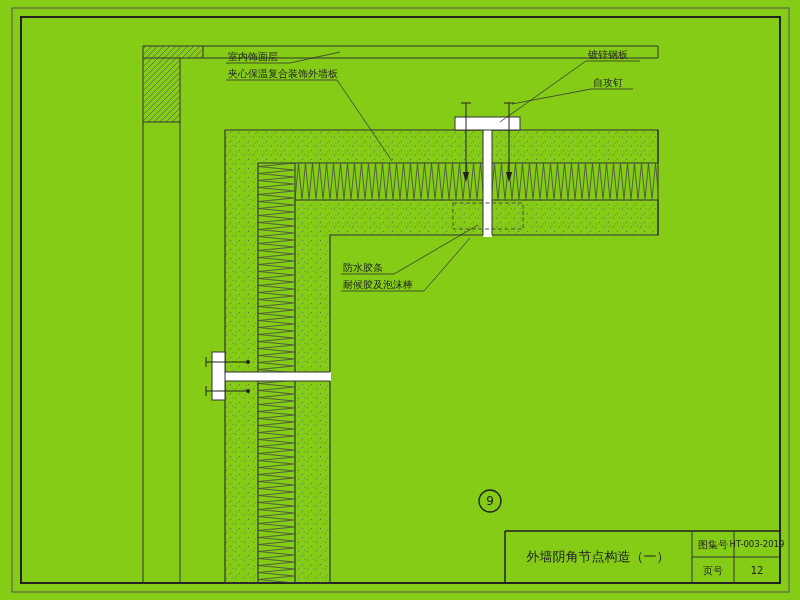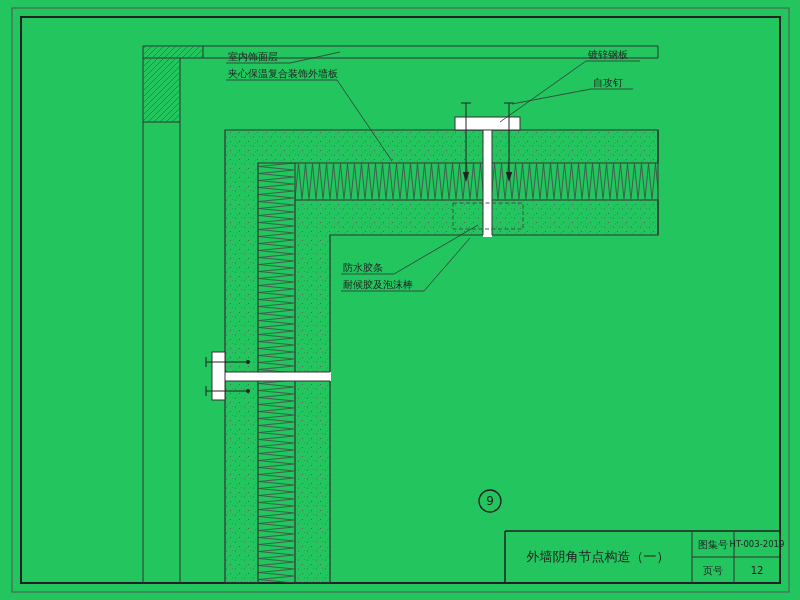--- a/index.html
+++ b/index.html
@@ -1,16 +1,16 @@
 <!DOCTYPE html>
 <html><head>
 <meta charset="utf-8">
 <style>
   html,body{margin:0;padding:0;background:#ffffff;}
-  #stage{position:relative;width:800px;height:600px;background:#22c55e;overflow:hidden;
+  #stage{position:relative;width:800px;height:600px;background:#84cc16;overflow:hidden;
          font-family:"DejaVu Sans","Liberation Sans",sans-serif;}
   svg{position:absolute;left:0;top:0;}
   text{fill:#222222;font-family:"DejaVu Sans","Liberation Sans",sans-serif;}
   .lbl{font-size:10px;}
   .thin{stroke:#333333;stroke-width:1;fill:none;}
   .leader{stroke:#333333;stroke-width:0.8;fill:none;}
 </style>
 </head>
 <body>
 

